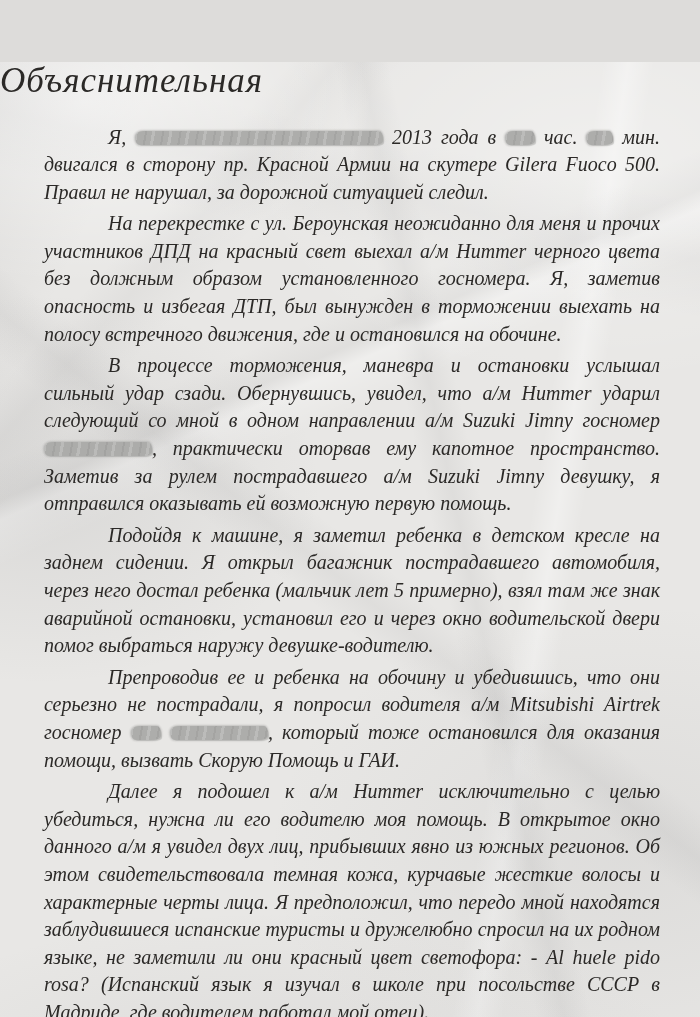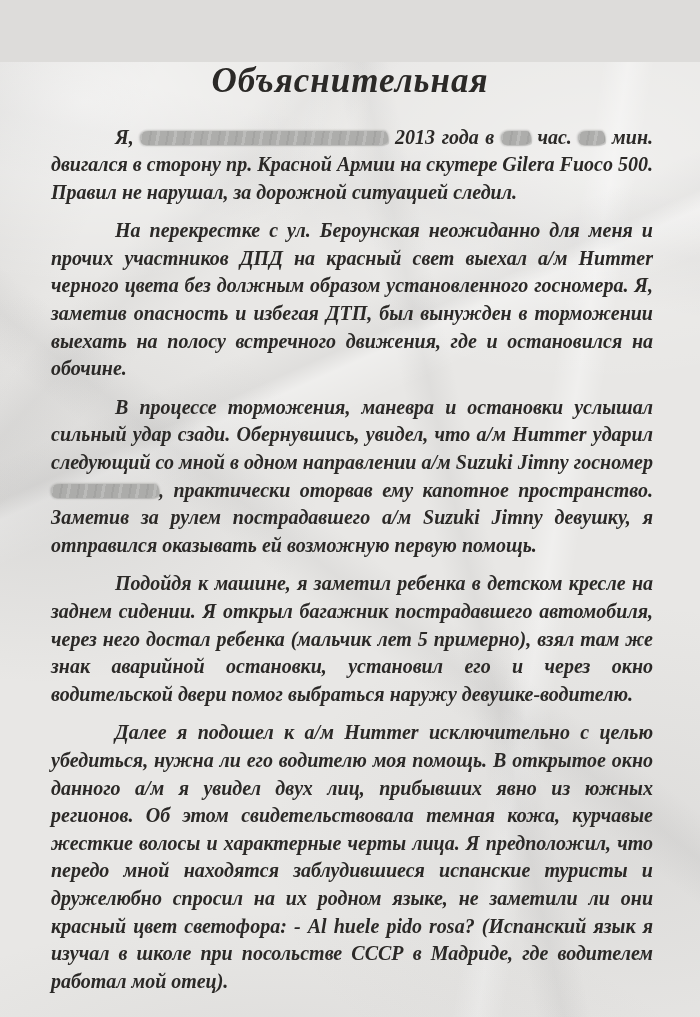--- a/index.html
+++ b/index.html
@@ -25,37 +25,35 @@
       linear-gradient(78deg,  rgba(255,255,255,0) 60%, rgba(110,110,112,.08) 63%, rgba(255,255,255,0) 66%),
       linear-gradient(132deg, rgba(255,255,255,0) 18%, rgba(110,110,112,.06) 21%, rgba(255,255,255,0) 25%),
       linear-gradient(12deg,  rgba(255,255,255,0) 78%, rgba(110,110,112,.06) 83%, rgba(255,255,255,0) 88%),
       linear-gradient(99deg,  rgba(255,255,255,0) 70%, rgba(255,255,255,.35) 73%, rgba(255,255,255,0) 76%);
     font-family: "Liberation Serif", "DejaVu Serif", serif;
     font-style: italic;
     color: var(--ink, #2b2927);
   }
   .doc-title {
     margin: 62px 0 23px 0;
-    text-align: center;
     font-size: 35px;
-    font-weight: bold;
+    font-weight: normal;
     letter-spacing: 1px;
     line-height: 1.1;
   }
   .doc-body {
     margin: 0 36px 0 40px;
     font-size: 20px;
     line-height: 27.6px;
     text-align: justify;
     hyphens: manual;
   }
   .doc-body p {
-    margin: 11px;
+    margin: 4px;
     text-indent: 64px;
-    font-weight: bold;
   }
   .redaction {
     display: inline-block;
     height: 14px;
     vertical-align: -1px;
     background-color: var(--redaction, #a9a9a7);
     background-image: repeating-linear-gradient(100deg,
       rgba(255,255,255,.18) 0 3px, rgba(255,255,255,0) 3px 10px,
       rgba(90,90,90,.12) 10px 12px, rgba(255,255,255,0) 12px 17px);
     border-radius: 8px 4px 9px 5px / 6px 8px 4px 7px;
@@ -67,15 +65,16 @@
 </head>
 <body>
 
 <div class="page">
   <h1 class="doc-title">Объяснительная</h1>
   <div class="doc-body">
       <p>Я, <span class="redaction" style="width: 248px;"></span> 2013 года в <span class="redaction" style="width: 30px;"></span> час. <span class="redaction" style="width: 27px;"></span> мин. двигался в сторону пр. Красной Армии на скутере Gilera Fuoco 500. Пра­вил не нарушал, за дорожной ситуацией следил.</p>
       <p>На перекрестке с ул. Бероунская неожиданно для меня и прочих участников ДПД на красный свет выехал а/м Hummer черного цвета без должным образом установленного госномера. Я, заметив опасность и из­бегая ДТП, был вынужден в торможении выехать на полосу встречного движения, где и остановился на обочине.</p>
       <p>В процессе торможения, маневра и остановки услышал сильный удар сзади. Обернувшись, увидел, что а/м Hummer ударил следующий со мной в одном направлении а/м Suzuki Jimny госномер <span class="redaction" style="width: 108px;"></span>, прак­тически оторвав ему капотное пространство. Заметив за рулем постра­давшего а/м Suzuki Jimny девушку, я отправился оказывать ей возможную первую помощь.</p>
       <p>Подойдя к машине, я заметил ребенка в детском кресле на заднем сидении. Я открыл багажник пострадавшего автомобиля, через него дос­тал ребенка (мальчик лет 5 примерно), взял там же знак аварийной оста­новки, установил его и через окно водительской двери помог выбраться на­ружу девушке-водителю.</p>
+      <p>Препроводив ее и ребенка на обочину и убедившись, что они серьезно не пострадали, я попросил водителя а/м Mitsubishi Airtrek госномер <span class="redaction" style="width: 30px;"></span> <span class="redaction" style="width: 98px;"></span>, который тоже остановился для оказания помощи, вызвать Скорую Помощь и ГАИ.</p>
       <p>Далее я подошел к а/м Hummer исключительно с целью убедиться, нужна ли его водителю моя помощь. В открытое окно данного а/м я уви­дел двух лиц, прибывших явно из южных регионов. Об этом свидетельство­вала темная кожа, курчавые жесткие волосы и характерные черты лица. Я предположил, что передо мной находятся заблудившиеся испанские ту­ристы и дружелюбно спросил на их родном языке, не заметили ли они красный цвет светофора: - Al huele pido rosa? (Испанский язык я изучал в школе при посольстве СССР в Мадриде, где водителем работал мой отец).</p>
     </div>
 </div>
 
 </body></html>

